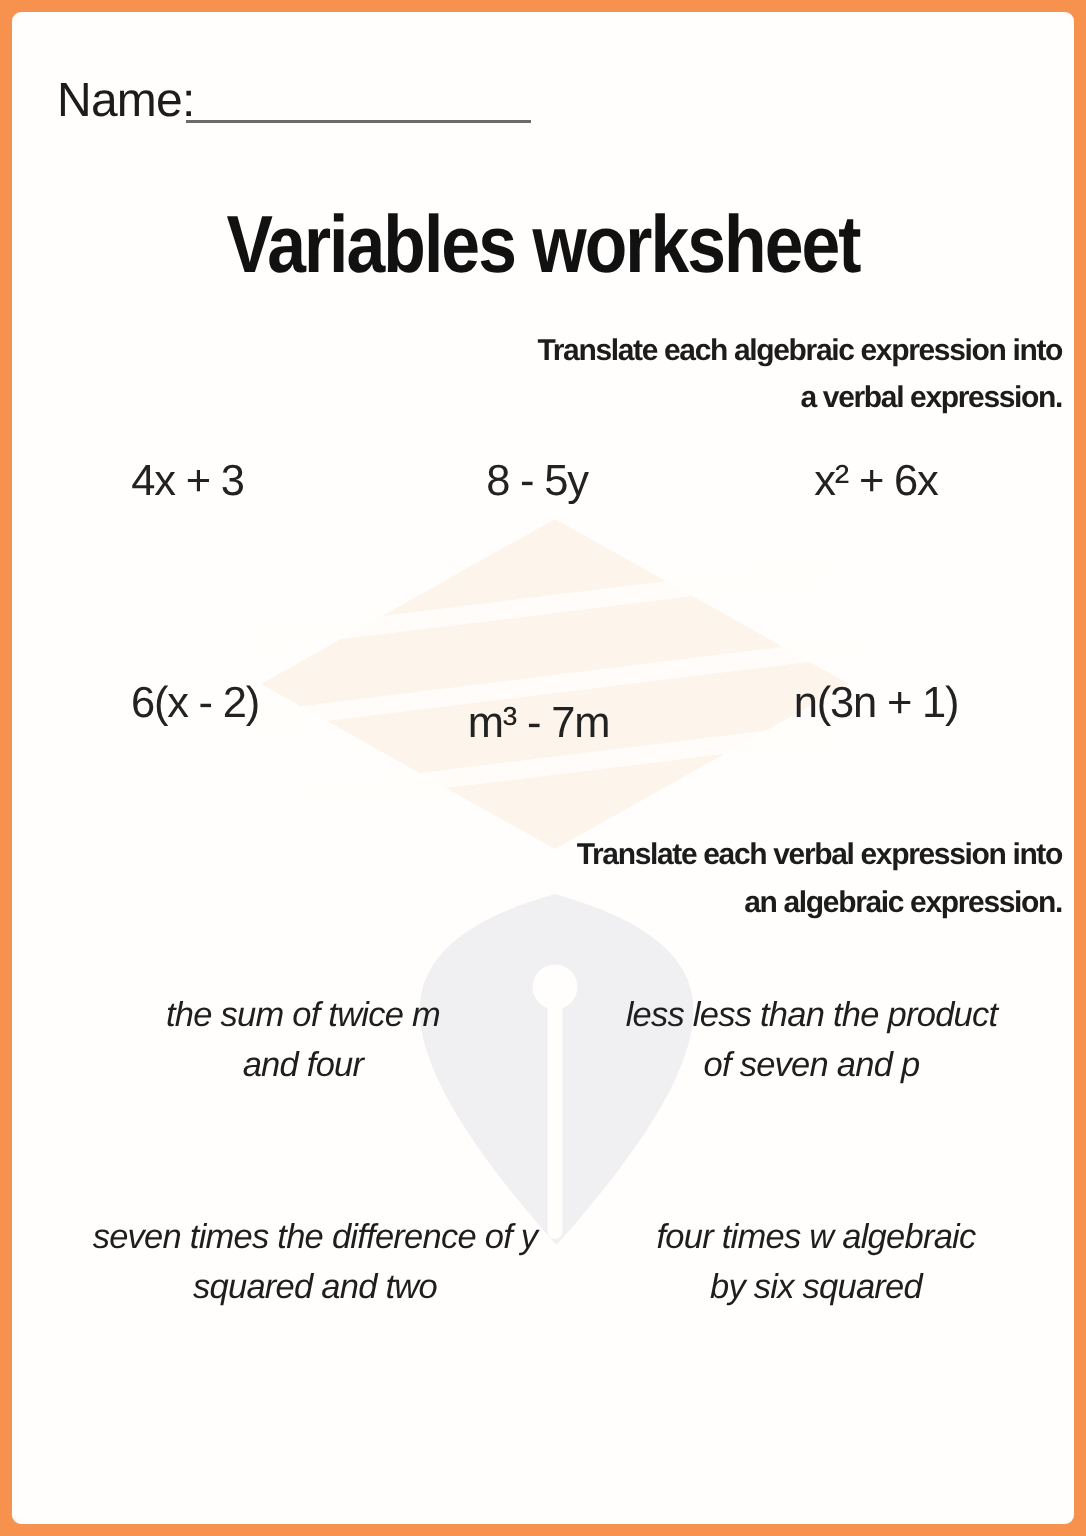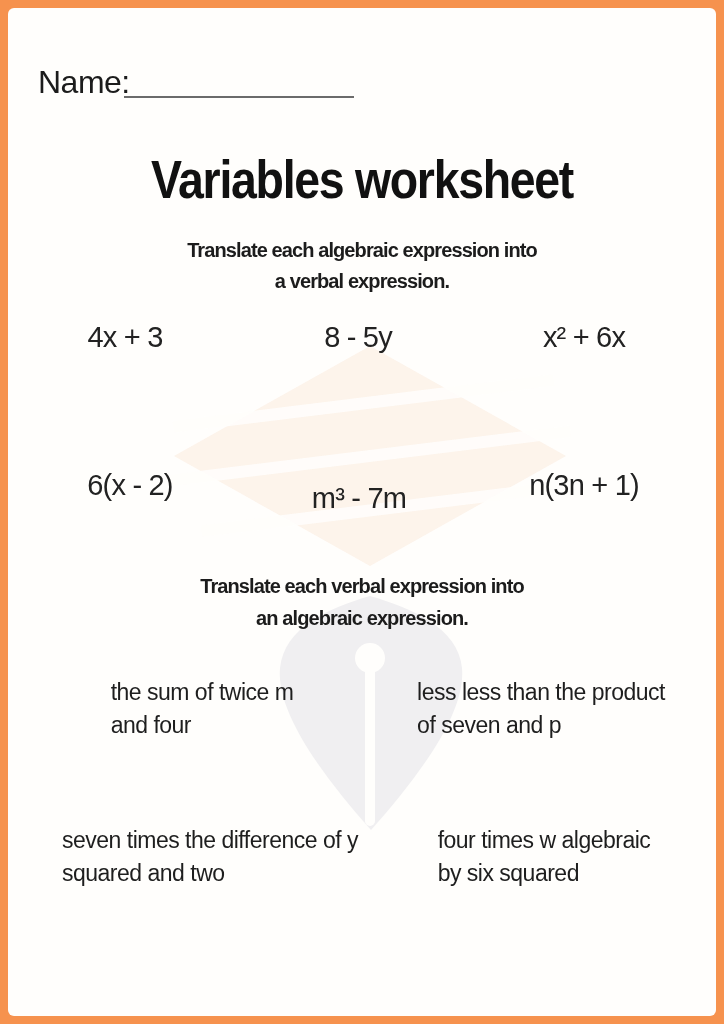--- a/index.html
+++ b/index.html
@@ -24,36 +24,36 @@
   }
   .title{
     top:124px;margin:0;
     font-size:54px;font-weight:700;color:#111;
     letter-spacing:-1.5px;
     transform:scaleX(.86);transform-origin:50% 50%;
     white-space:nowrap;
   }
   .instr{
     font-size:20px;font-weight:700;color:#1C1C1C;
-    line-height:31px;letter-spacing:-.9px;
+    line-height:31px;letter-spacing:-.9px;text-align:right;
   }
   .instr1{top:211px;}
   .instr2{top:546px;line-height:32px;}
   .expr{
     transform:translateX(-50%);
     font-size:29px;line-height:29px;color:#222;
     letter-spacing:-.8px;white-space:nowrap;
   }
   .vexpr{
     transform:translateX(-50%);
     font-size:23px;line-height:33px;color:#1E1E1E;
-    letter-spacing:-.5px;text-align:left;white-space:nowrap;
+    letter-spacing:-.5px;text-align:center;white-space:nowrap;font-style:italic;
   }
   .watermark{left:140px;top:320px;z-index:0;pointer-events:none;}
-  .content-layer{position:absolute;inset:0;z-index:1;margin-top:16px;}
+  .content-layer{position:absolute;inset:0;z-index:1;}
 </style>
 </head>
 <body>
 
 <div class="page-inner">
 
   <svg class="abs watermark" width="440" height="520" viewBox="0 0 440 520" aria-hidden="true">
     <g opacity="0.75">
       <polygon points="222,18 418,128 222,238 26,128" fill="#FAE8D9" opacity="0.65"></polygon>
       <g stroke="#FFFEFC" stroke-width="12" opacity="0.9" transform="rotate(-7 222 128)">

